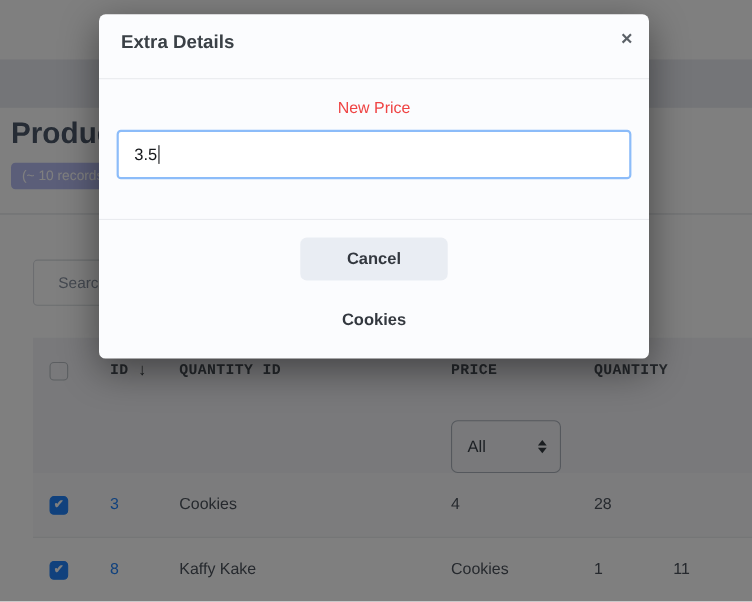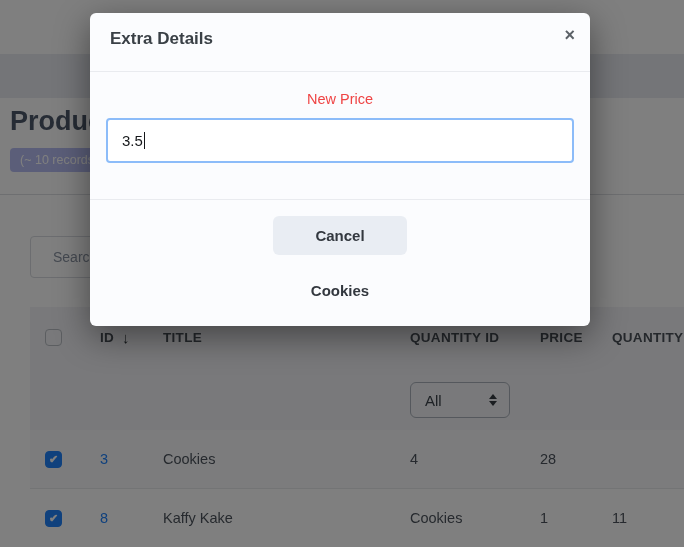--- a/index.html
+++ b/index.html
@@ -16,24 +16,24 @@
   .search{position:absolute;top:236px;left:30px;width:245px;height:42px;box-sizing:border-box;
           border:1px solid #d8dbe0;border-radius:4px;padding:0 12px 0 22px;font-size:14px;
           color:#444;background:#fff;font-family:inherit;outline:none;}
   .search::placeholder{color:#8a93a2;}
 
   .table{position:absolute;top:307px;left:30px;width:660px;}
   .grid{display:grid;grid-template-columns:70px 63px 247px 130px 72px 90px;}
   .thead{background:#f2f3f6;}
   .hrow{height:60px;align-items:center;}
   .hcell{font-size:13.5px;font-weight:700;color:#4a5058;letter-spacing:.3px;display:flex;
-         align-items:center;gap:8px;}
+         align-items:center;gap:8px;font-family:Liberation Mono, monospace;}
   .sort-arrow{font-size:15px;font-weight:700;color:#31363b;}
   .frow{height:63px;align-items:start;}
-  .select{grid-column:4;margin-top:15px;width:100px;height:36px;box-sizing:border-box;
+  .select{grid-column:4;margin-top:15px;width:100px;height:48px;box-sizing:border-box;
           border:1px solid #aab0ba;border-radius:6px;display:flex;align-items:center;
           justify-content:space-between;padding:0 12px 0 14px;background:transparent;cursor:pointer;}
   .select-val{font-size:15px;color:#3c434b;}
   .caret2{display:flex;flex-direction:column;gap:2px;}
   .tri-up{width:0;height:0;border-left:4px solid transparent;border-right:4px solid transparent;
           border-bottom:5px solid #343a40;}
   .tri-down{width:0;height:0;border-left:4px solid transparent;border-right:4px solid transparent;
             border-top:5px solid #343a40;}
 
   .trow{height:58px;align-items:center;border-bottom:1px solid #e7e8ea;background:#fff;}
@@ -82,23 +82,20 @@
 
   <div class="table">
     <div class="thead">
       <div class="grid hrow">
         <div class="hcell">
           <span class="cb unchecked"></span>
         </div>
         <div class="hcell">
           <span>ID</span>
           <span class="sort-arrow">↓</span>
-        </div>
-        <div class="hcell">
-          <span>TITLE</span>
         </div>
         <div class="hcell">
           <span>QUANTITY ID</span>
         </div>
         <div class="hcell">
           <span>PRICE</span>
         </div>
         <div class="hcell">
           <span>QUANTITY</span>
         </div>

